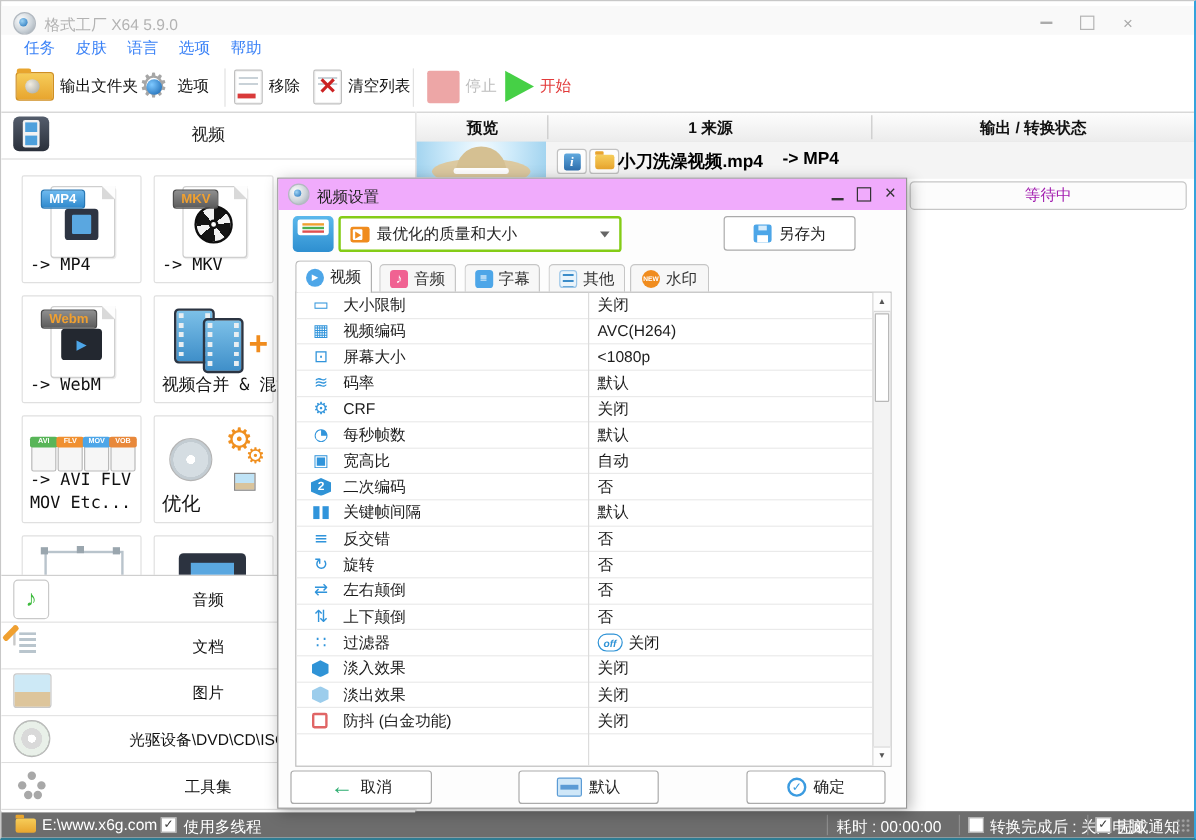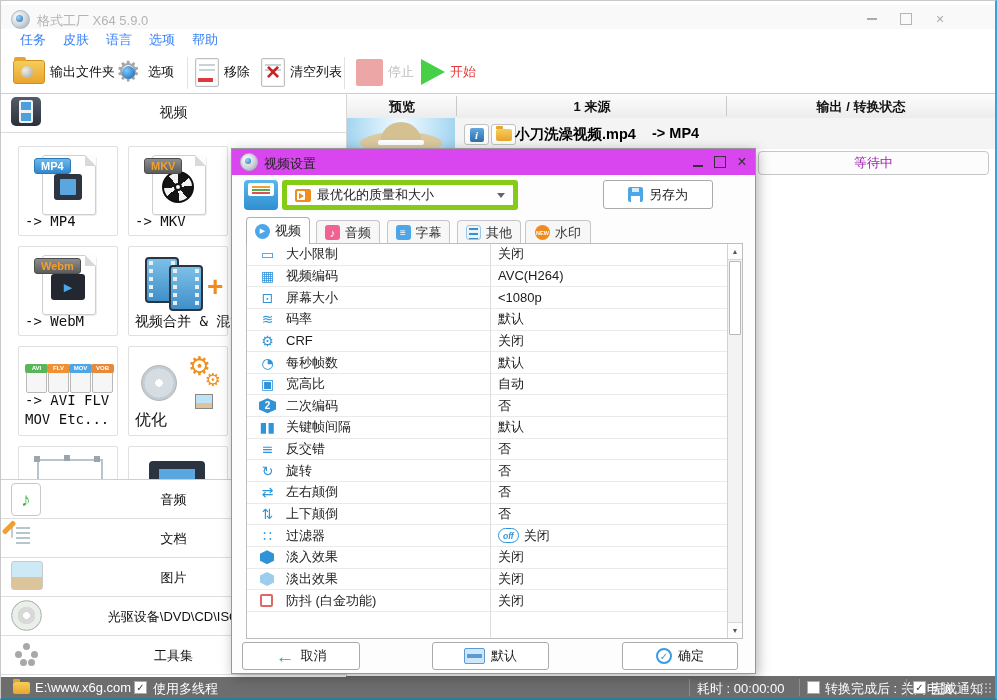--- a/index.html
+++ b/index.html
@@ -112,33 +112,33 @@
   .info-sq{width:14px;height:14px;background:linear-gradient(#5fa8dd,#2f6fae);border-radius:2px;color:#fff;font-family:"Liberation Serif",serif;font-style:italic;font-weight:bold;font-size:11px;display:flex;align-items:center;justify-content:center;}
   .fold-sq{width:16px;height:12px;background:linear-gradient(#f6cd5a,#e8a52e);border-radius:2px;position:relative;}
   .fold-sq::before{content:"";position:absolute;left:0;top:-3px;width:7px;height:3px;background:#e8a52e;border-radius:1px 1px 0 0;}
   .q-filename{position:absolute;left:168px;top:7px;font-size:14.5px;font-weight:bold;color:#000;}
   .q-target{position:absolute;left:305px;top:7px;font-size:14.5px;font-weight:bold;color:#000;}
   .status-badge{position:absolute;left:757px;top:150px;width:231px;height:24px;background:#fcfcfc;border:1px solid #c6c6c6;border-radius:4px;
     display:flex;align-items:center;justify-content:center;font-size:13px;color:#a21caf;box-sizing:border-box;}
   
   .dialog{position:absolute;left:230px;top:147px;width:525px;height:526px;background:#fdfdfd;border:1px solid #969696;
     box-shadow:2px 3px 12px rgba(0,0,0,.3);box-sizing:border-box;z-index:10;}
-  .dlg-title{position:absolute;left:0;top:0;right:0;height:26px;background:#d946ef;}
+  .dlg-title{position:absolute;left:0;top:0;right:0;height:26px;background:#f0abfc;}
   .dlg-logo{position:absolute;left:8px;top:4px;width:16px;height:16px;border-radius:50%;
     background:radial-gradient(circle at 35% 35%,#fff,#cdd4da 55%,#97a2ac);border:1px solid #b2b9c0;}
   .dlg-logo::after{content:"";position:absolute;left:4px;top:4px;width:6px;height:6px;border-radius:50%;background:radial-gradient(circle at 35% 35%,#9fd4f5,#1e6fb8);}
   .dlg-title-text{position:absolute;left:32px;top:6px;font-size:13px;color:#222;}
   .dlg-btn{position:absolute;top:5px;width:16px;height:16px;display:flex;align-items:center;justify-content:center;color:#333;}
   .dlg-min-bar{width:10px;height:2px;background:#333;margin-top:8px;}
   .dlg-max-box{width:10px;height:10px;border:1.5px solid #333;}
   .dlg-x{font-size:16px;line-height:1;color:#333;}
   .tray{position:absolute;left:12px;top:31px;width:34px;height:30px;background:linear-gradient(#5bb8ec,#2e8fd0);border-radius:4px;}
   .tray::before{content:"";position:absolute;left:4px;top:3px;right:4px;height:13px;background:#fff;border-radius:2px;}
   .tray::after{content:"";position:absolute;left:8px;top:6px;right:8px;height:2px;background:#f0a030;box-shadow:0 3px 0 #4caf50,0 6px 0 #e05050;}
-  .profile-select{position:absolute;left:50px;top:31px;width:236px;height:30px;background:#fff;border:5px solid #84cc16;border-radius:3px;
+  .profile-select{position:absolute;left:50px;top:31px;width:236px;height:30px;background:#fff;border:2px solid #84cc16;border-radius:3px;
     display:flex;align-items:center;padding:0 8px;gap:6px;box-sizing:border-box;}
   .film-mini{width:16px;height:13px;background:#f08c1e;border-radius:2px;position:relative;flex:0 0 auto;}
   .film-mini::before{content:"";position:absolute;left:2px;top:2px;width:8px;height:9px;background:#fff;border-radius:1px;}
   .film-mini::after{content:"";position:absolute;left:4px;top:4px;border-left:5px solid #f08c1e;border-top:3px solid transparent;border-bottom:3px solid transparent;}
   .caret{margin-left:auto;width:0;height:0;border-left:4px solid transparent;border-right:4px solid transparent;border-top:5px solid #666;}
   .save-btn{position:absolute;left:371px;top:31px;width:110px;height:29px;background:#fff;border:1px solid #ababab;border-radius:3px;
     display:flex;align-items:center;justify-content:center;gap:6px;font-size:13px;box-sizing:border-box;}
   .floppy{width:15px;height:15px;background:#4da6e8;border-radius:2px;position:relative;}
   .floppy::before{content:"";position:absolute;left:3px;bottom:0;right:3px;height:6px;background:#fff;}
   .floppy::after{content:"";position:absolute;left:4px;top:1px;right:4px;height:4px;background:#d7ecfb;}

